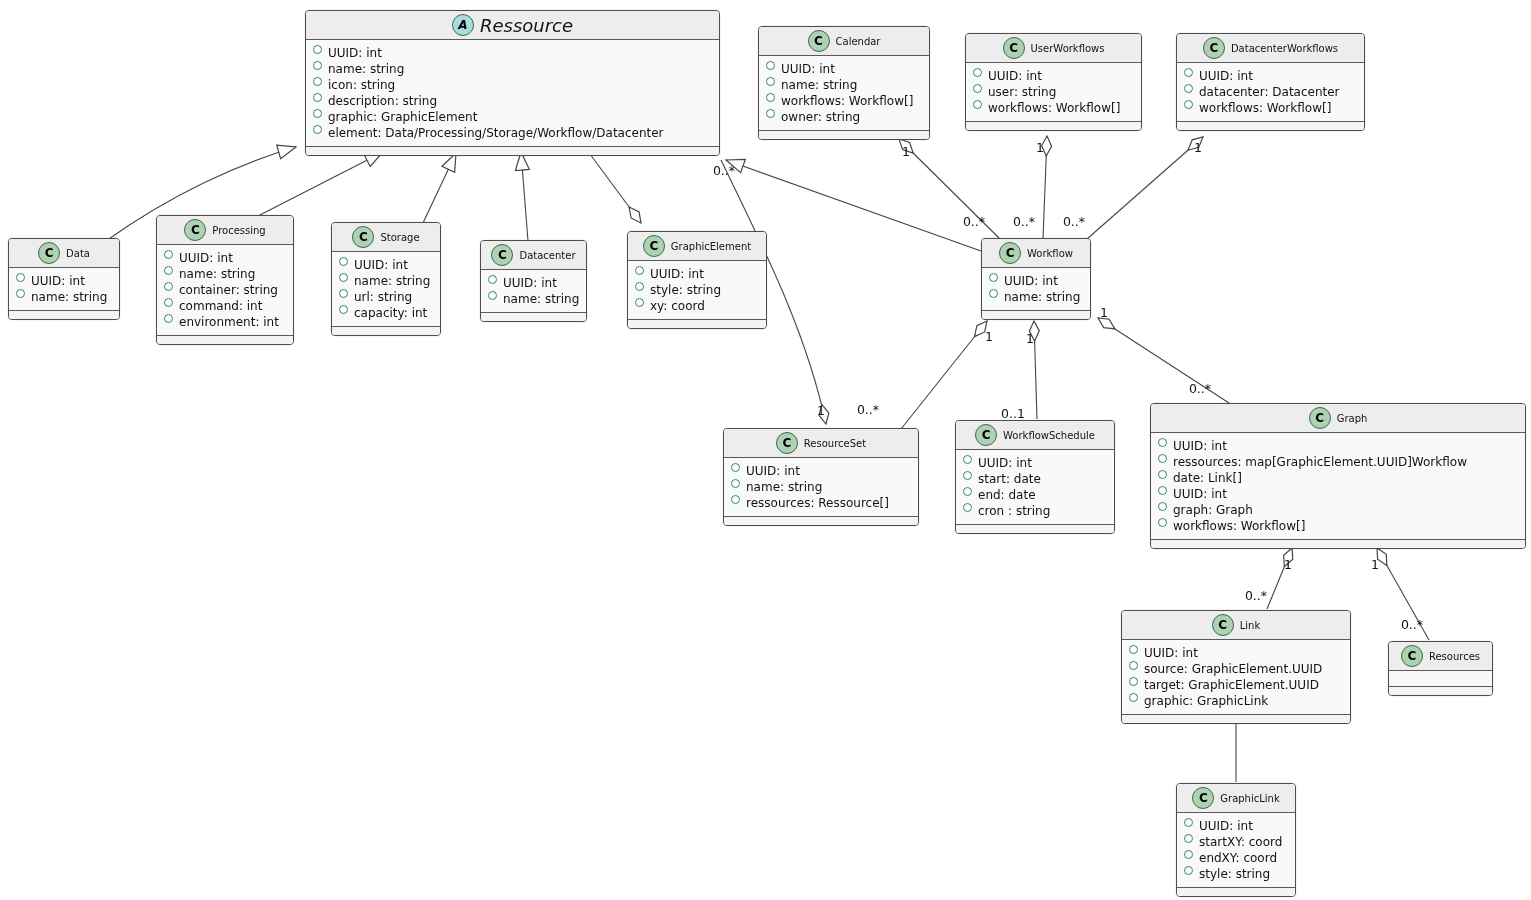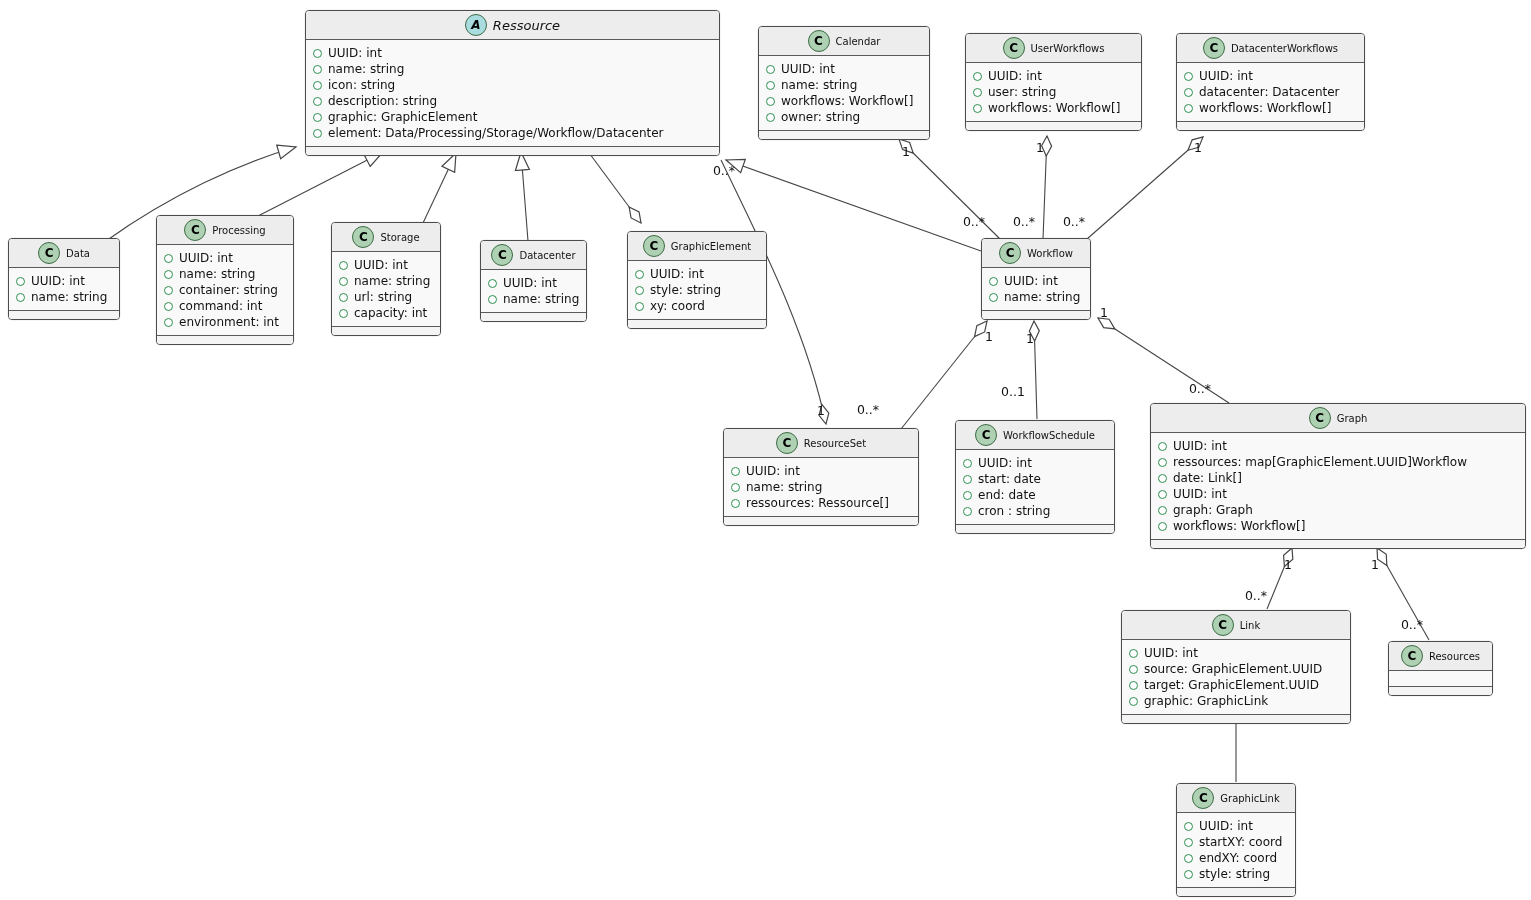--- a/index.html
+++ b/index.html
@@ -22,24 +22,24 @@
   }
   .uml-circle {
     width:20px; height:20px; border-radius:50%;
     background:#ADD1B2; border:1px solid #3d6b45;
     display:flex; align-items:center; justify-content:center;
     font-weight:bold; font-size:12px; color:#000; flex:0 0 auto;
   }
   .uml-class.abstract .uml-circle { background:#A9DCDF; }
   .uml-class.abstract .uml-circle .ltr { font-style:italic; }
   .uml-title { font-size:10px; color:#121212; white-space:nowrap; }
-  .uml-class.abstract .uml-title { font-style:italic; font-size:13px; }
+  .uml-class.abstract .uml-title { font-style:italic; font-size:18px; }
   .uml-attrs { padding:5px 8px 5px 7px; min-height:5px; }
   .uml-attr {
-    display:flex; align-items:center; gap:6px;
+    display:flex; align-items:flex-start; gap:6px;
     font-size:12px; line-height:16px; color:#121212; white-space:nowrap;
   }
   .bullet {
     width:7px; height:7px; border:1.5px solid #2d8f50; border-radius:50%;
     background:#fff; flex:0 0 auto;
   }
   .uml-methods { border-top:1px solid #5a5a5a; height:8px; background:#f4f4f4; border-radius:0 0 3px 3px; }
 
   .mult-label {
     position:absolute; transform:translate(-50%,-50%);
@@ -480,21 +480,21 @@
       <span class="mult-label" style="left: 974px; top: 221px;">0..*</span>
       <span class="mult-label" style="left: 1040px; top: 147px;">1</span>
       <span class="mult-label" style="left: 1024px; top: 221px;">0..*</span>
       <span class="mult-label" style="left: 1198px; top: 147px;">1</span>
       <span class="mult-label" style="left: 1074px; top: 221px;">0..*</span>
       <span class="mult-label" style="left: 724px; top: 170px;">0..*</span>
       <span class="mult-label" style="left: 821px; top: 410px;">1</span>
       <span class="mult-label" style="left: 868px; top: 409px;">0..*</span>
       <span class="mult-label" style="left: 989px; top: 336px;">1</span>
       <span class="mult-label" style="left: 1030px; top: 338px;">1</span>
-      <span class="mult-label" style="left: 1013px; top: 391px;">0..1</span>
+      <span class="mult-label" style="left: 1013px; top: 413px;">0..1</span>
       <span class="mult-label" style="left: 1104px; top: 312px;">1</span>
       <span class="mult-label" style="left: 1200px; top: 388px;">0..*</span>
       <span class="mult-label" style="left: 1288px; top: 564px;">1</span>
       <span class="mult-label" style="left: 1256px; top: 595px;">0..*</span>
       <span class="mult-label" style="left: 1375px; top: 564px;">1</span>
       <span class="mult-label" style="left: 1412px; top: 624px;">0..*</span>
     </div>
 </div>
 
 </body></html>

